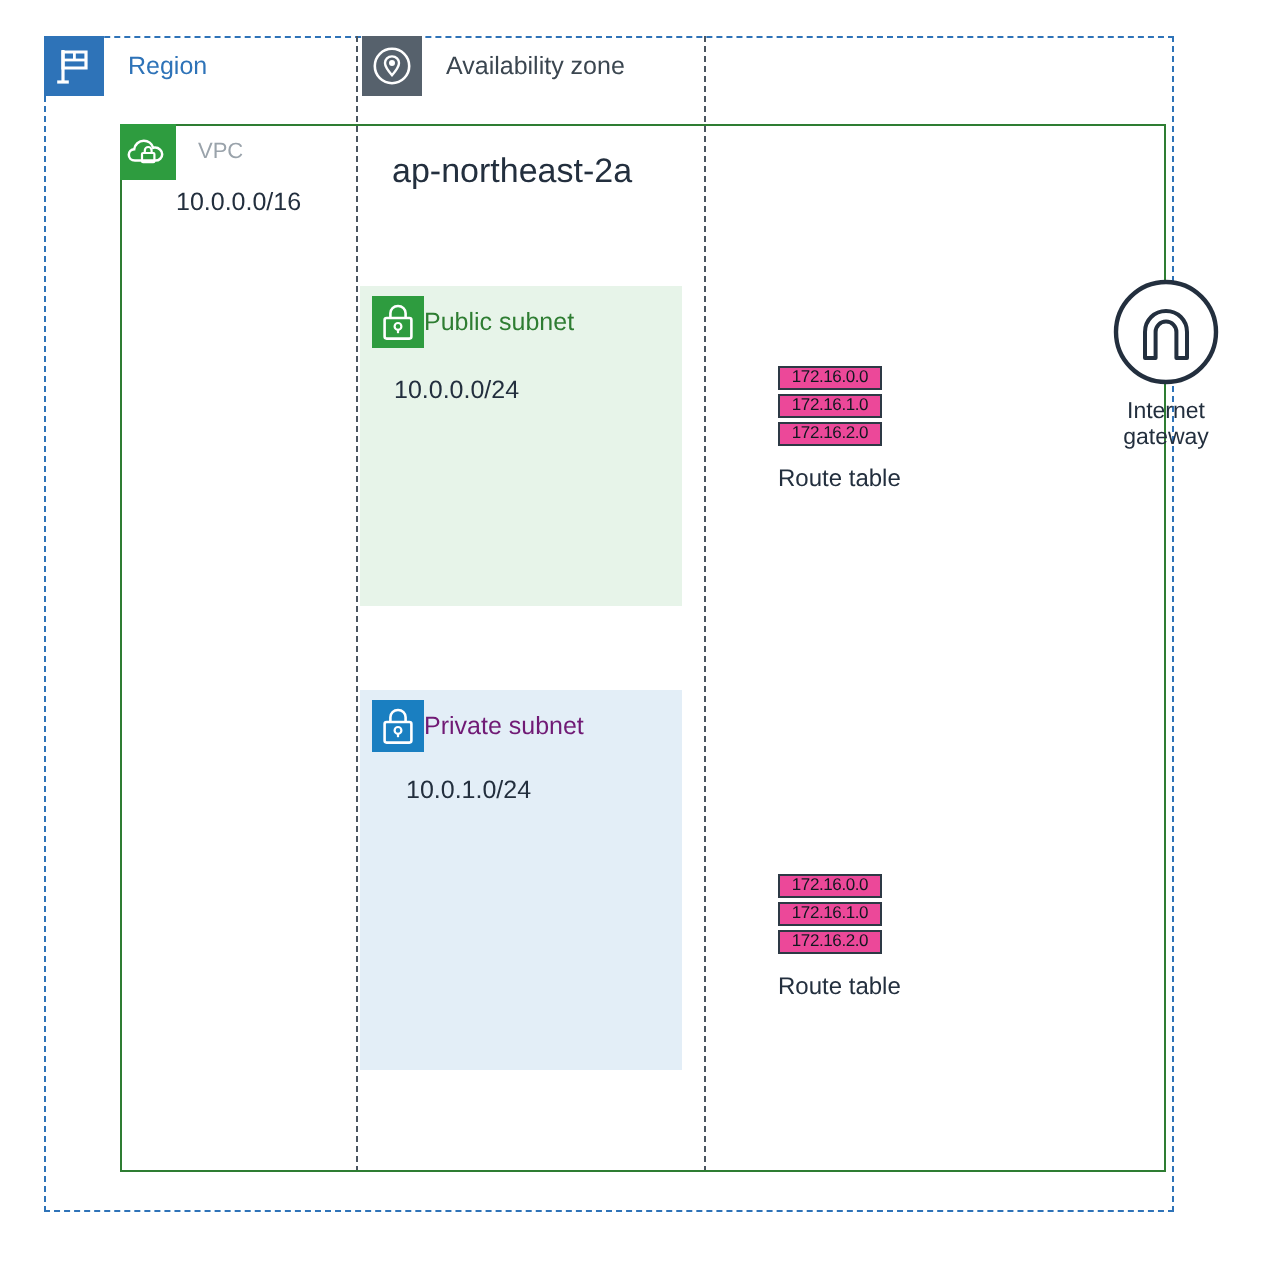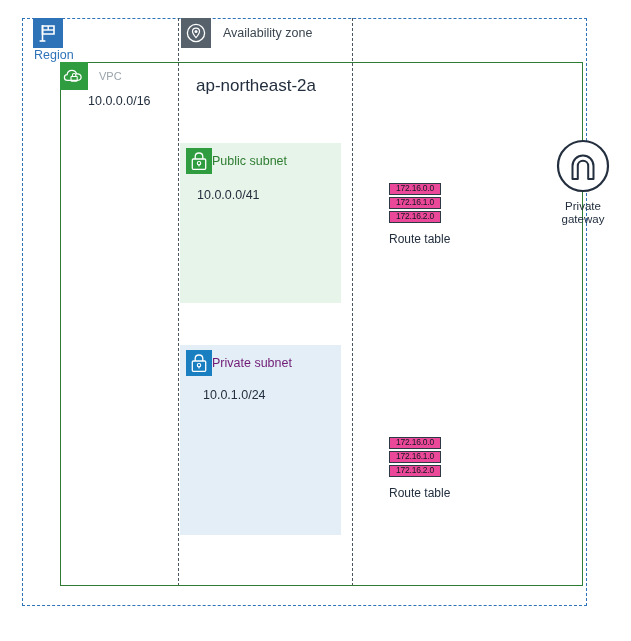--- a/index.html
+++ b/index.html
@@ -32,21 +32,20 @@
     border: 1.5px dashed #2e73b8;
     box-sizing: border-box;
   }
   .region-header {
     position: absolute;
     left: 22px;
     top: 18px;
     display: flex;
     align-items: center;
     height: 30px;
-    flex-direction: column;
   }
   .region-icon {
     width: 30px;
     height: 30px;
     background: #2e73b8;
     display: block;
     flex: 0 0 auto;
   }
   .region-label {
     margin-left: 12px;
@@ -297,21 +296,21 @@
       <svg width="26" height="26" viewBox="0 0 26 26" aria-hidden="true">
         <rect x="0" y="0" width="26" height="26" fill="#2e9c3f"></rect>
         <rect x="6.3" y="11" width="13.4" height="10.3" rx="1" stroke="#ffffff" stroke-width="1.3" fill="none"></rect>
         <path d="M9.2 11 L9.2 8.6 C9.2 6.6 10.8 5 13 5 C15.2 5 16.8 6.6 16.8 8.6 L16.8 11" stroke="#ffffff" stroke-width="1.3" fill="none"></path>
         <circle cx="13" cy="15.2" r="1.7" stroke="#ffffff" stroke-width="1.1" fill="none"></circle>
         <path d="M13 16.6 L13 18.6" stroke="#ffffff" stroke-width="1.1"></path>
       </svg>
     </span>
     <span class="subnet-label subnet-label-public">Public subnet</span>
   </div>
-  <div class="subnet-cidr subnet-cidr-public">10.0.0.0/41</div>
+  <div class="subnet-cidr subnet-cidr-public">10.0.0.0/24</div>
 
   <div class="subnet subnet-private"></div>
   <div class="subnet-header subnet-header-private">
     <span class="subnet-icon subnet-icon-private">
       <svg width="26" height="26" viewBox="0 0 26 26" aria-hidden="true">
         <rect x="0" y="0" width="26" height="26" fill="#1a7fc1"></rect>
         <rect x="6.3" y="11" width="13.4" height="10.3" rx="1" stroke="#ffffff" stroke-width="1.3" fill="none"></rect>
         <path d="M9.2 11 L9.2 8.6 C9.2 6.6 10.8 5 13 5 C15.2 5 16.8 6.6 16.8 8.6 L16.8 11" stroke="#ffffff" stroke-width="1.3" fill="none"></path>
         <circle cx="13" cy="15.2" r="1.7" stroke="#ffffff" stroke-width="1.1" fill="none"></circle>
         <path d="M13 16.6 L13 18.6" stroke="#ffffff" stroke-width="1.1"></path>
@@ -336,17 +335,17 @@
   </div>
 
   <div class="igw-line"></div>
   <div class="igw">
     <span class="igw-circle">
       <svg width="56" height="56" viewBox="0 0 56 56" aria-hidden="true">
         <circle cx="28" cy="28" r="25" stroke="#232f3e" stroke-width="2.2" fill="#ffffff"></circle>
         <path d="M17.5 41 L17.5 28 C17.5 22 22.2 17.5 28 17.5 C33.8 17.5 38.5 22 38.5 28 L38.5 41 L33.2 41 L33.2 28 C33.2 25 30.9 22.8 28 22.8 C25.1 22.8 22.8 25 22.8 28 L22.8 41 Z" stroke="#232f3e" stroke-width="2" fill="none" stroke-linejoin="round"></path>
       </svg>
     </span>
-    <div class="igw-caption">Private</div>
+    <div class="igw-caption">Internet</div>
     <div class="igw-caption" style="margin-top:0">gateway</div>
   </div>
 
 </div>
 
 </body></html>

